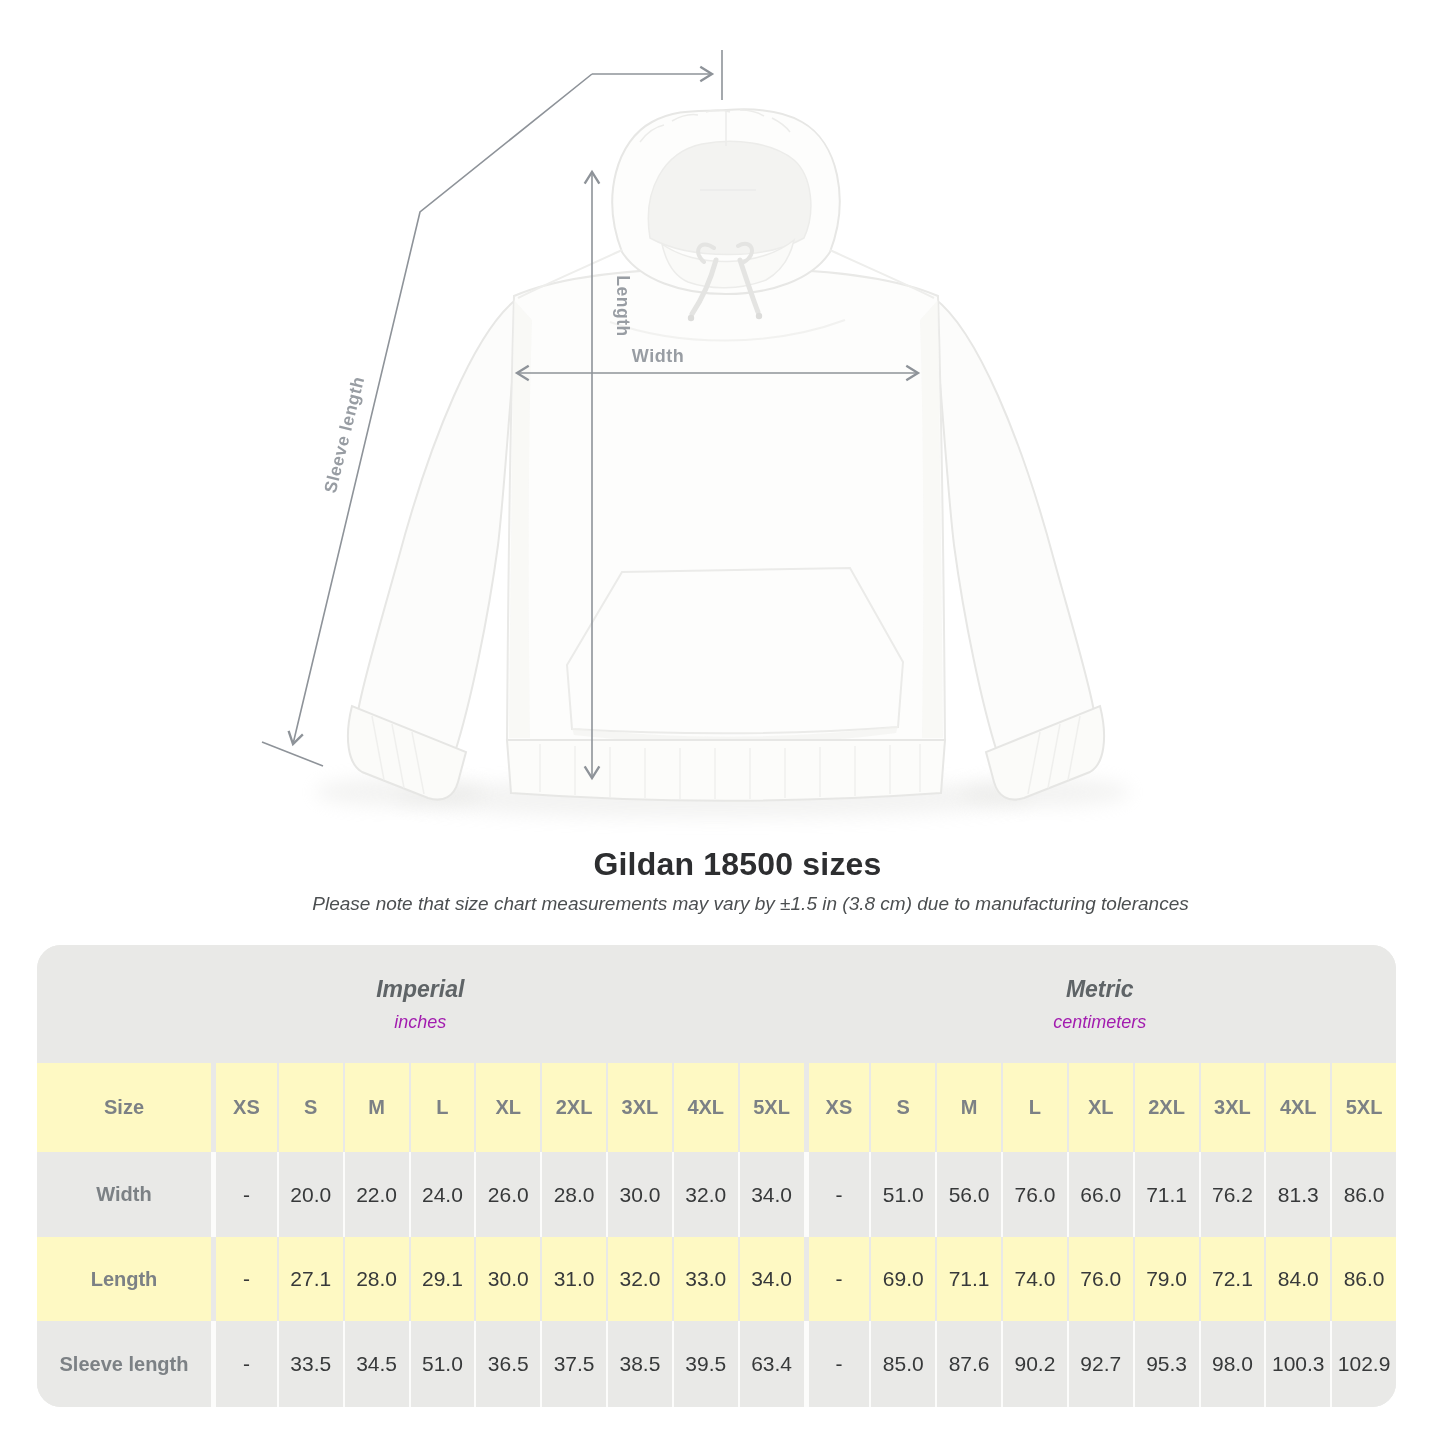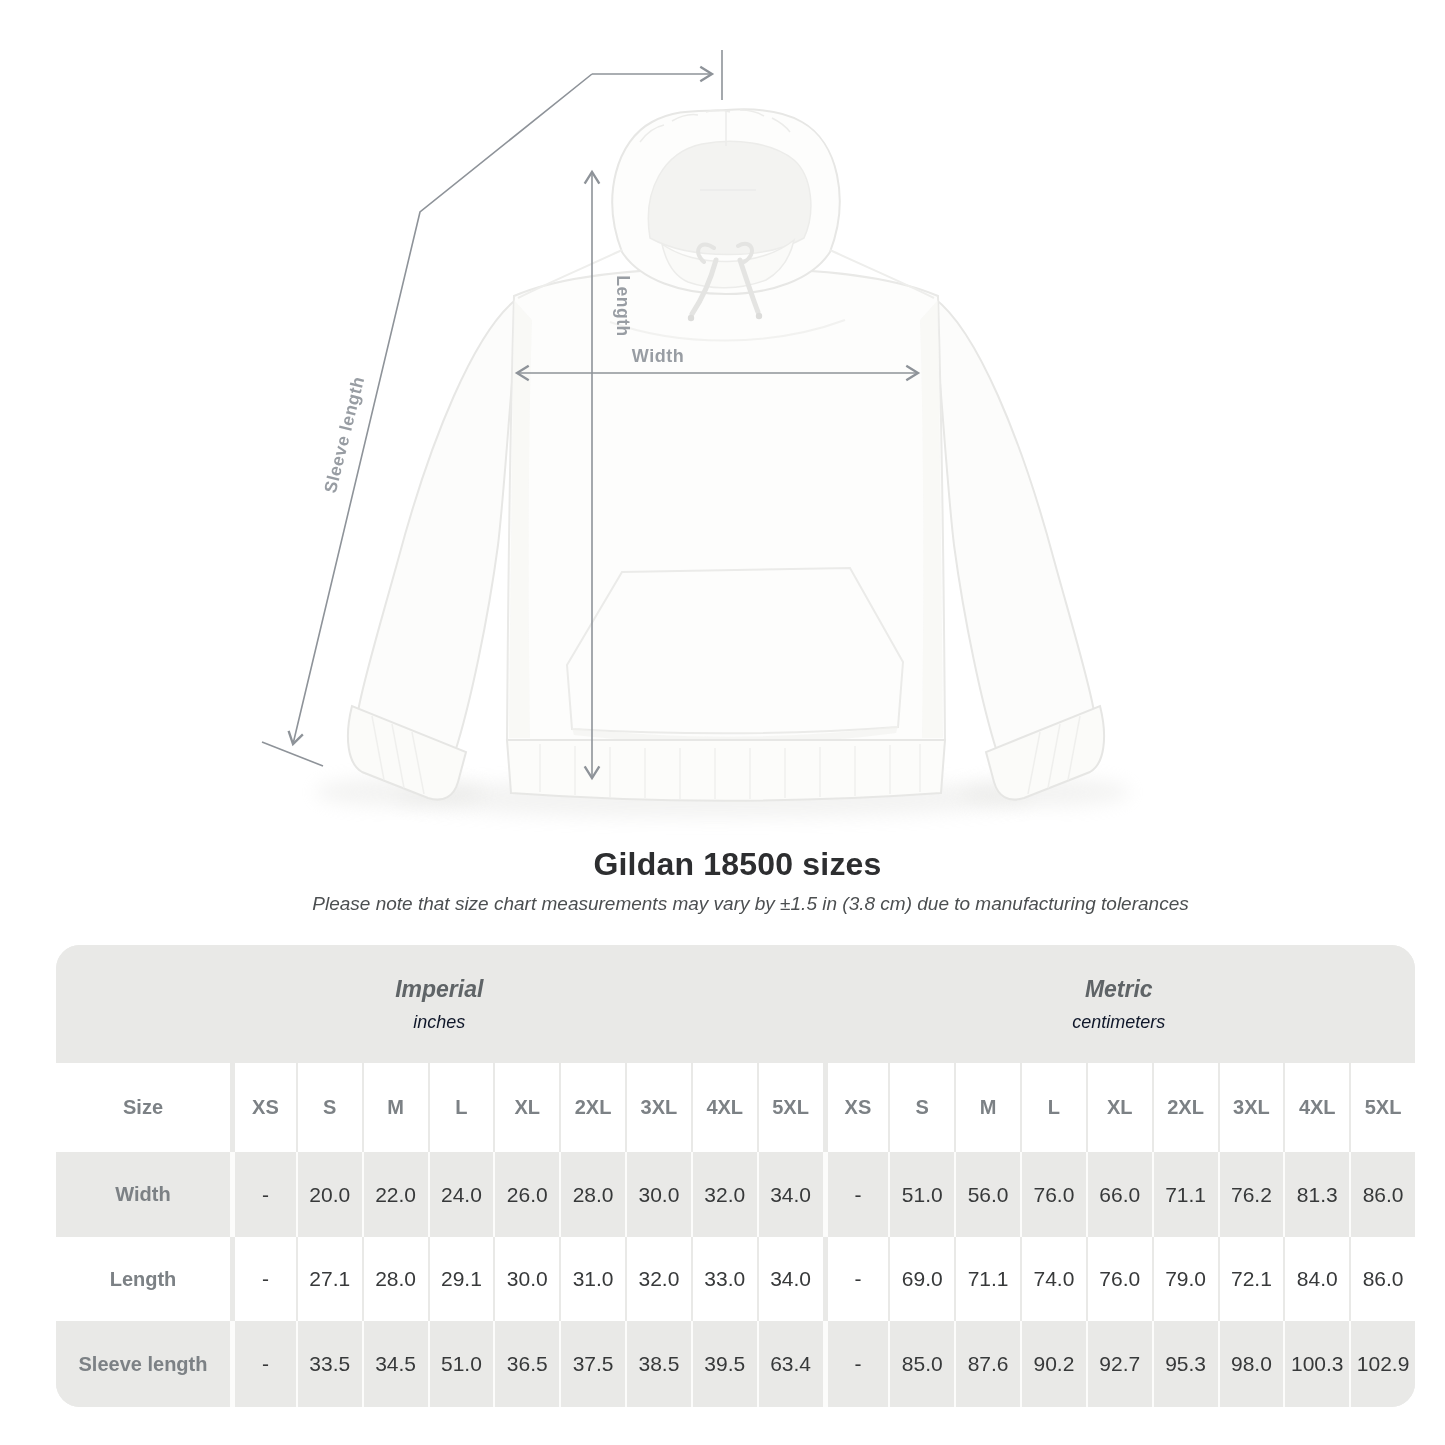--- a/index.html
+++ b/index.html
@@ -7,36 +7,36 @@
        font-family:"Liberation Sans", sans-serif;}
   .stage{position:absolute;inset:0;background:#ffffff;}
 
   
   .title{position:absolute;top:846px;left:15px;width:100%;text-align:center;
          font-size:32px;font-weight:700;color:#2d2e30;letter-spacing:.2px;}
   .subtitle{position:absolute;top:893px;left:0;width:100%;text-align:center;
          font-size:19px;font-style:italic;color:#4c4f51;margin-left:28px;}
 
   
-  .chart{position:absolute;left:56px;top:945px;width:1359px;height:462px;
+  .chart{position:absolute;left:37px;top:945px;width:1359px;height:462px;
          background:#e9e9e7;border-radius:24px;overflow:hidden;
          display:grid;
          grid-template-columns:174px repeat(18, 1fr);
          grid-template-rows:118px 89px 85px 84px 86px;}
   .band{grid-row:1;display:flex;flex-direction:column;align-items:center;
         justify-content:center;gap:9px;background:#e9e9e7;}
   .band-imperial{grid-column:1 / 11;}
   .band-metric{grid-column:11 / 20;}
   .band .name{font-size:23px;font-weight:700;font-style:italic;color:#5f6467;}
-  .band .unit{font-size:18px;font-style:italic;color:#0f172a;}
+  .band .unit{font-size:18px;font-style:italic;color:#a21caf;}
 
   .c{display:flex;align-items:center;justify-content:center;min-width:0;}
   .lab{font-size:20px;font-weight:700;color:#7c8185;}
   .val{font-size:21px;color:#37393a;}
-  .rw{--sc:#e9e9e7;background:#ffffff;}   
+  .rw{--sc:#e9e9e7;background:#fef9c3;}   
   .rg{--sc:#fcfcfb;background:#e9e9e7;}   
   .sep2{border-left:2px solid var(--sc);}
   .sep5{border-left:5px solid var(--sc);}
 
   
   .diagram{position:absolute;left:0;top:0;width:1445px;height:840px;}
 </style>
 </head>
 <body>
 

